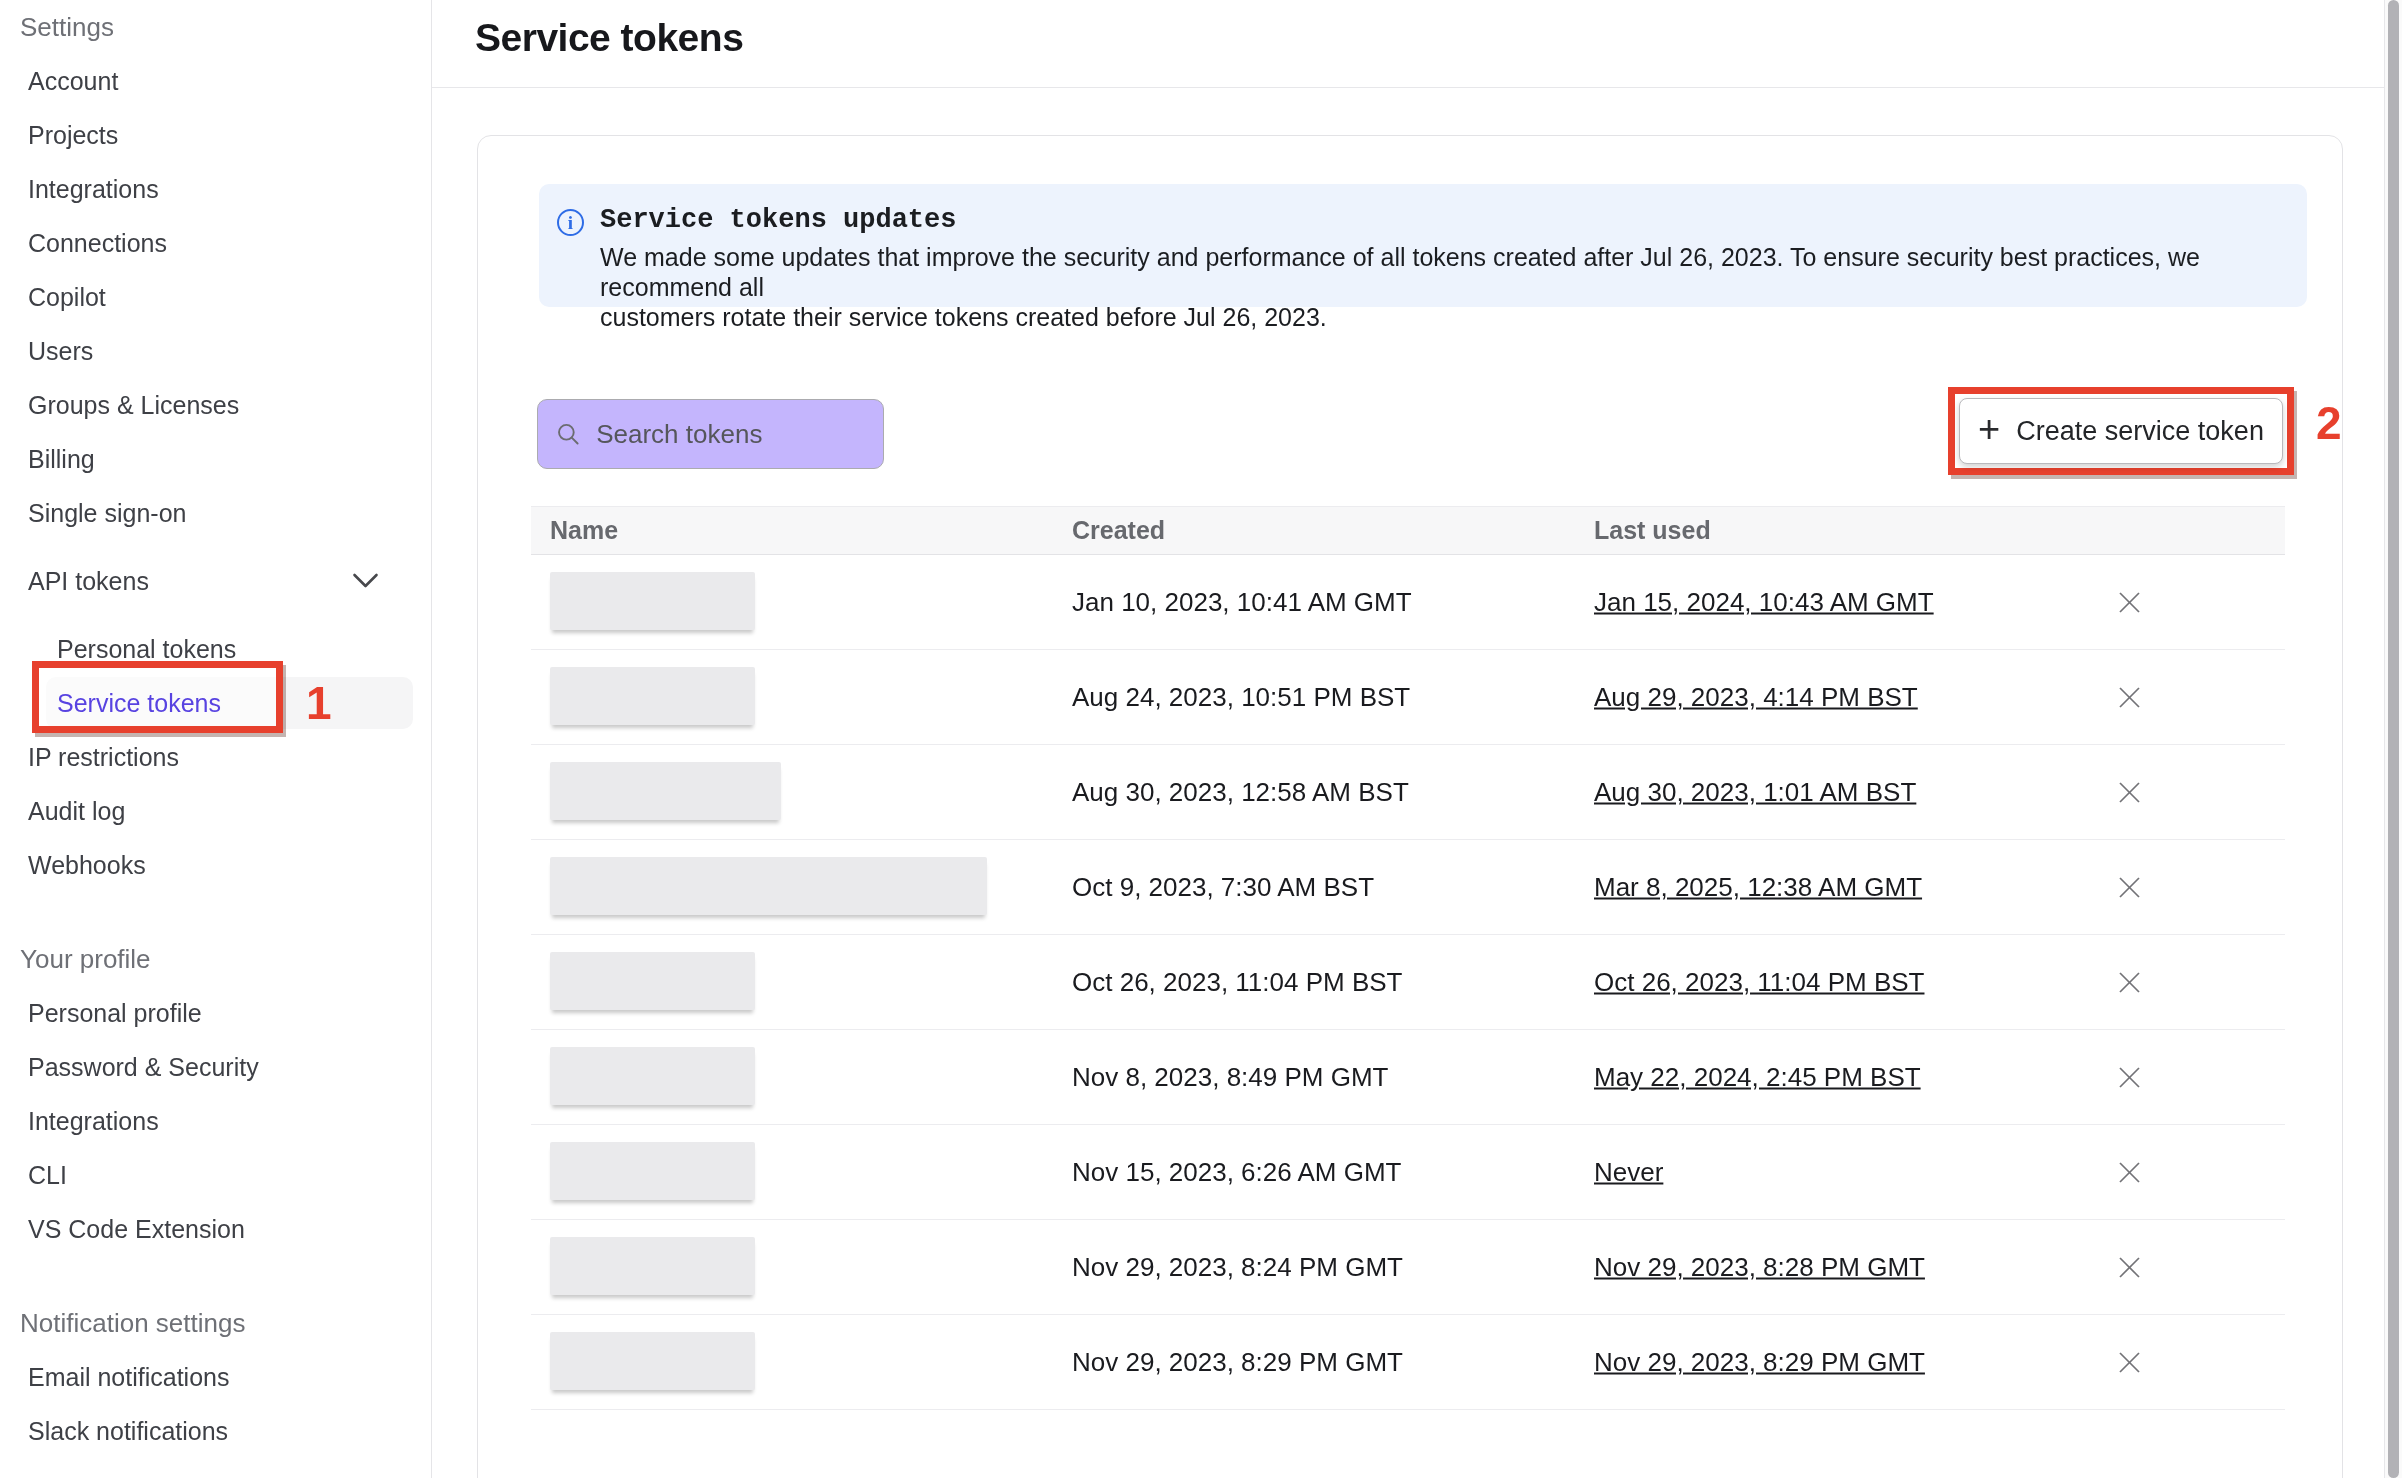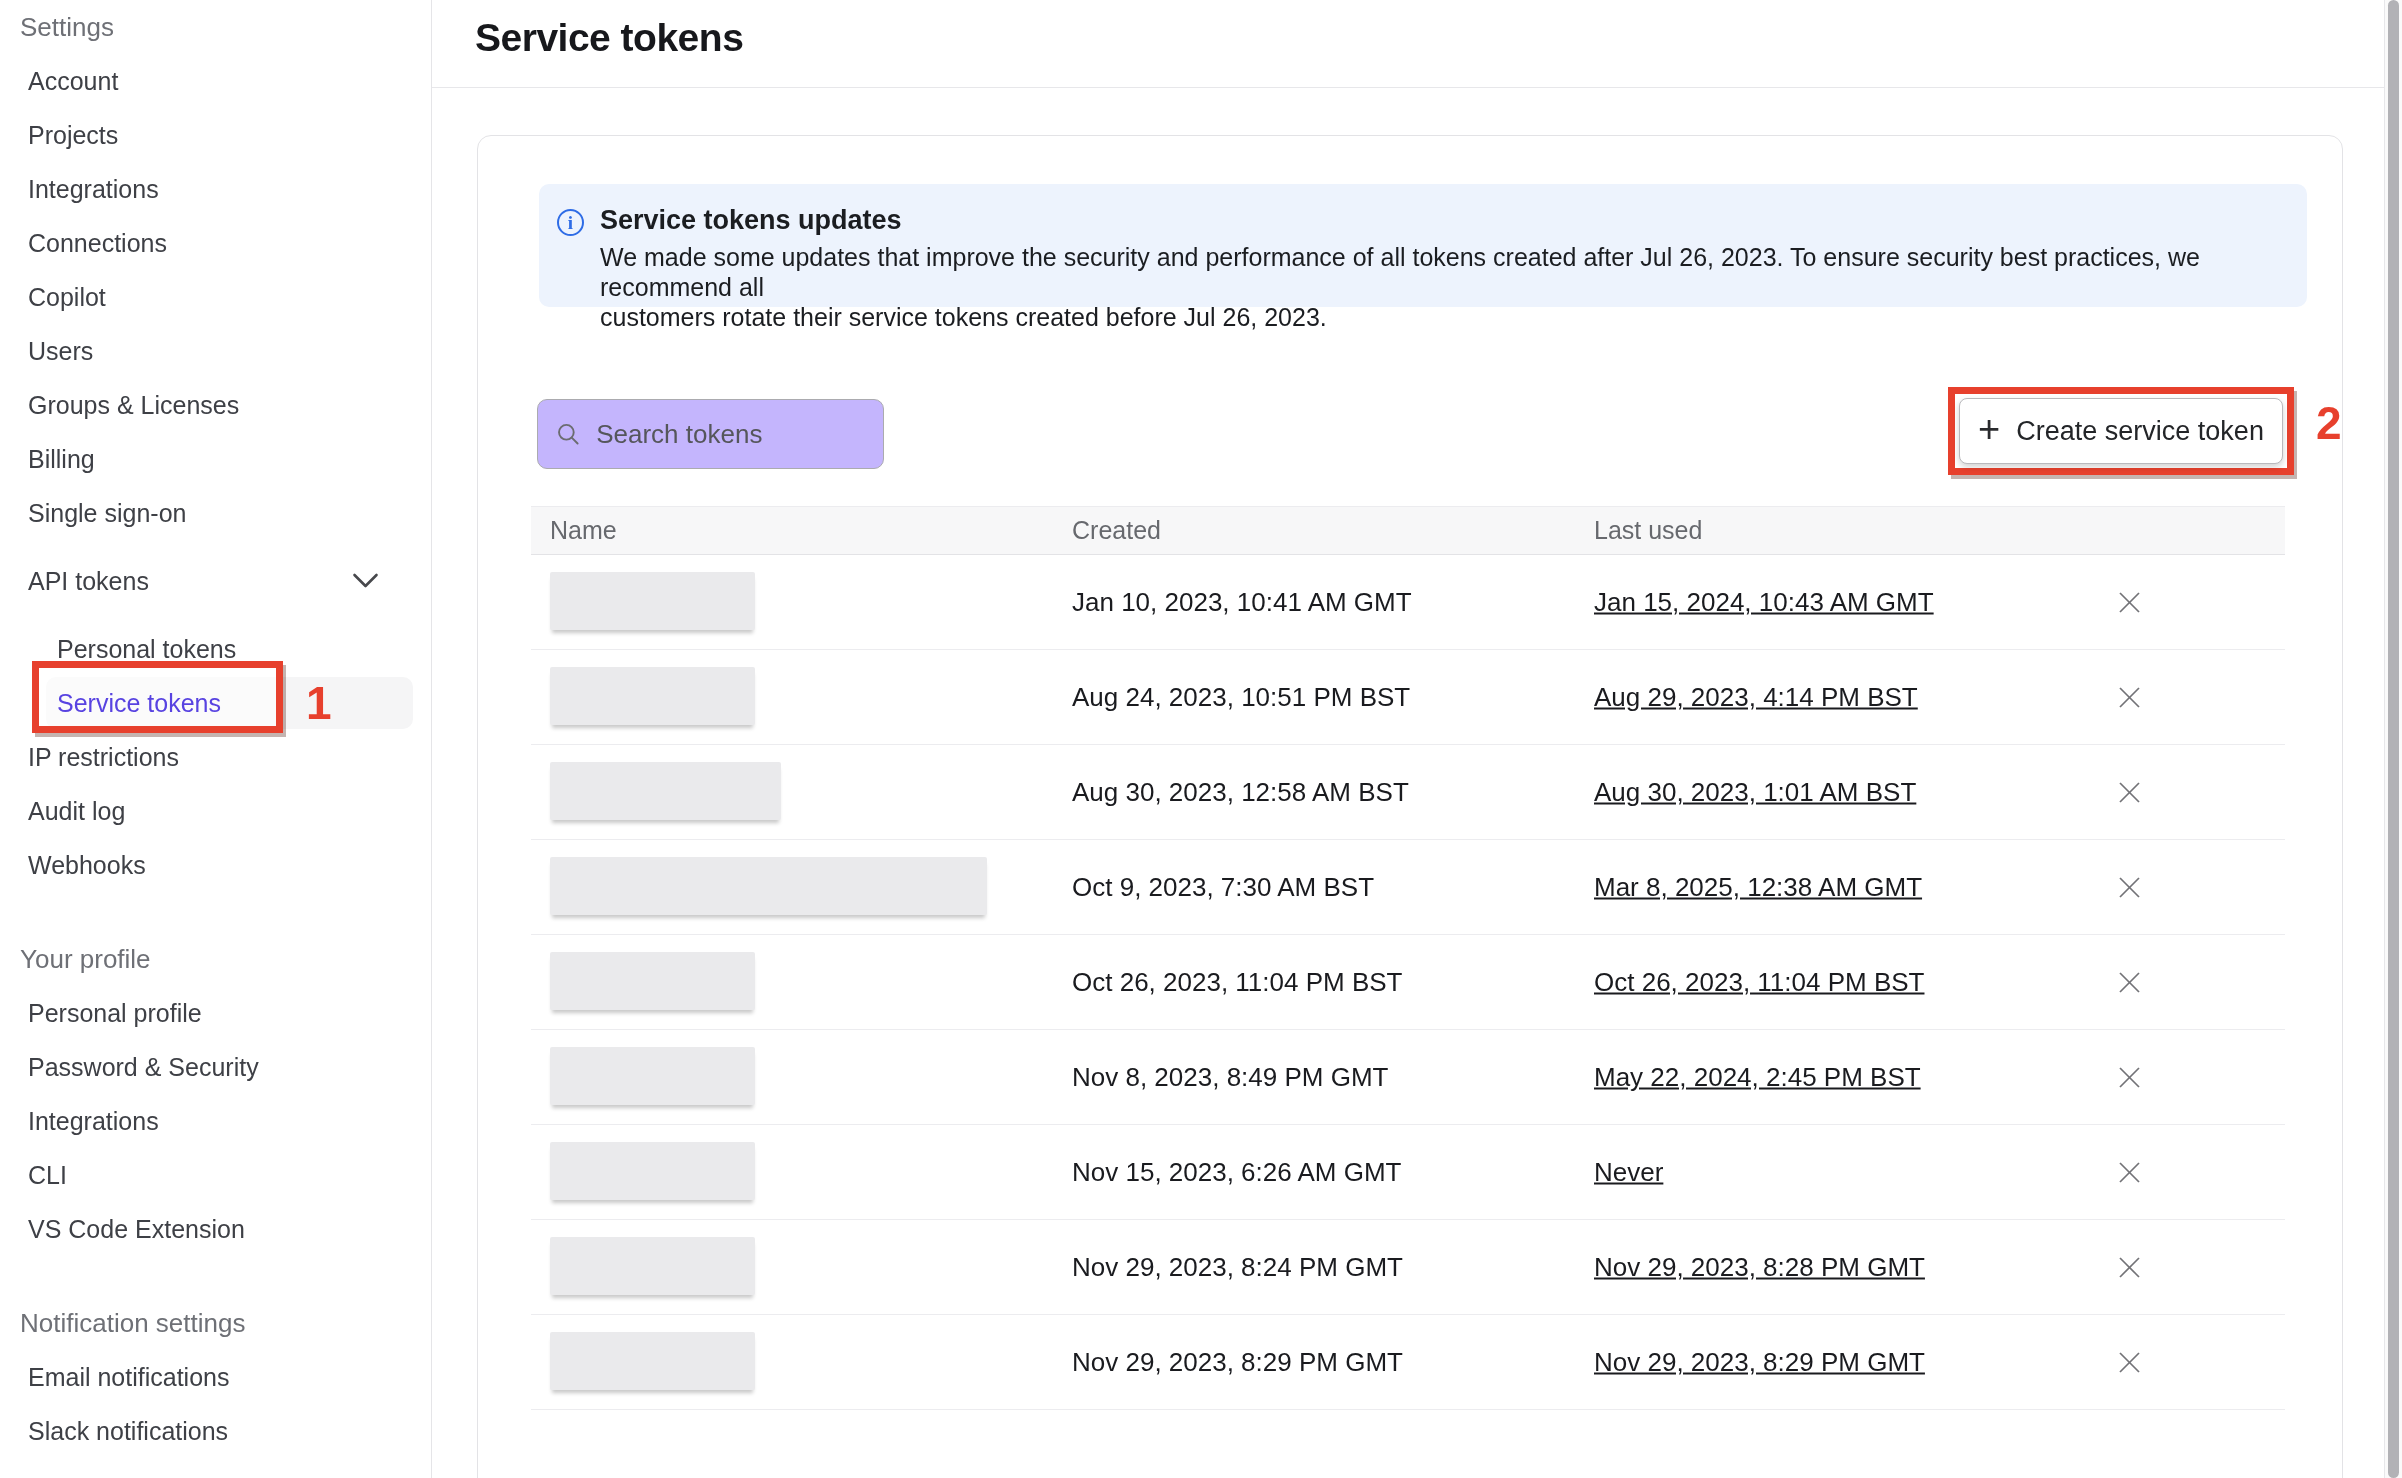--- a/index.html
+++ b/index.html
@@ -58,21 +58,21 @@
     position: absolute; left: 61px; top: 48px; width: 1768px; height: 123px;
     background: #edf3fd; border-radius: 10px; box-sizing: border-box;
   }
   .info-icon {
     position: absolute; left: 18px; top: 25px; width: 27px; height: 27px;
     box-sizing: border-box; border: 2.5px solid #2e6ce6; border-radius: 50%;
     color: #2e6ce6; font-size: 19px; font-weight: 700;
     display: flex; align-items: center; justify-content: center;
     font-family: "Liberation Serif", "DejaVu Serif", serif;
   }
-  .banner-title { position: absolute; left: 61px; top: 21px; font-size: 27px; font-weight: 600; color: #1b1d21; }
+  .banner-title { position: absolute; left: 61px; top: 21px; font-size: 27px; font-weight: 600; color: #1b1d21; font-family: Liberation Mono, monospace; }
   .banner-body  {
     position: absolute; left: 61px; top: 58px; width: 1690px;
     font-size: 25px; line-height: 30px; color: #1b1d21; white-space: pre-line;
   }
 
   
   .search {
     position: absolute; left: 59px; top: 263px; width: 347px; height: 70px;
     box-sizing: border-box; border: 1.5px solid #ababaf; border-radius: 10px;
     display: flex; align-items: center; gap: 14px; padding: 0 16px 0 18px; background: #c4b5fd;
@@ -97,21 +97,21 @@
   }
   .plus { font-size: 38px; font-weight: 300; color: #2a2b2e; line-height: 1; margin-top: -4px; }
   .num2 { position: absolute; left: 1838px; top: 260px; }
 
   
   .table { position: absolute; left: 53px; top: 370px; width: 1754px; }
   .thead {
     position: relative; height: 47px; background: #f7f7f8;
     border-top: 1px solid #ececef; border-bottom: 1px solid #e3e3e6;
   }
-  .th { position: absolute; top: 0; line-height: 47px; font-size: 25px; color: #67696e; font-weight: 400; }
+  .th { position: absolute; top: 0; line-height: 47px; font-size: 25px; color: #67696e; font-weight: 700; }
   .c0 { left: 19px; } .c1 { left: 541px; } .c2 { left: 1063px; }
   .trow { position: relative; height: 94px; border-bottom: 1px solid #ececef; }
   .namebox {
     position: absolute; left: 19px; top: 17px; height: 58px;
     background: #eaeaec; border-radius: 2px;
     box-shadow: 0 5px 4px -2px rgba(0,0,0,0.22);
   }
   .cell { position: absolute; top: 50%; transform: translateY(-50%); font-size: 26px; color: #1a1b1f; }
   .created  { left: 541px; }
   .lastused { left: 1063px; text-decoration: underline; }

